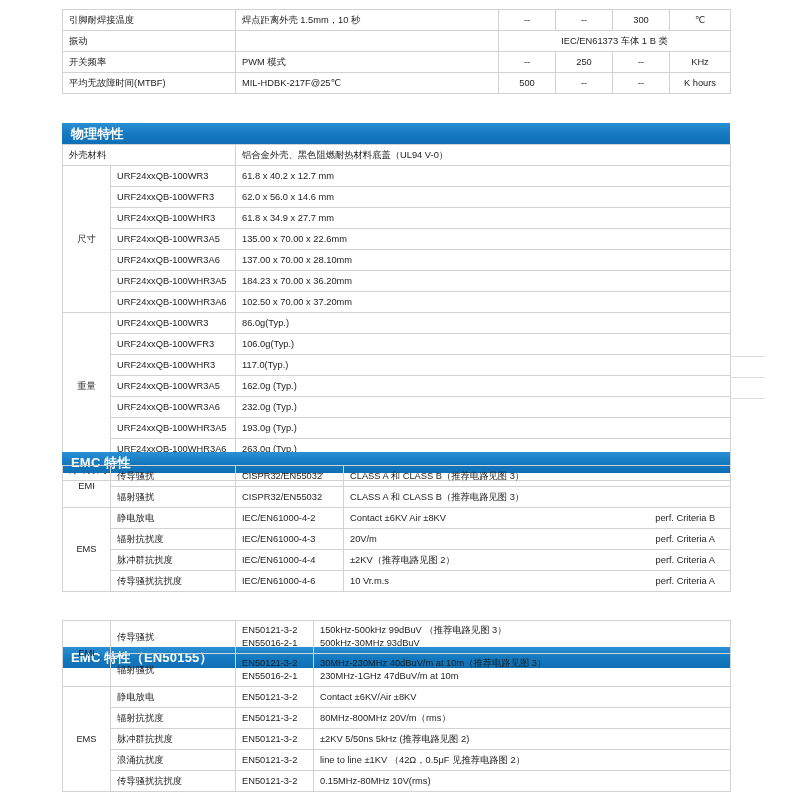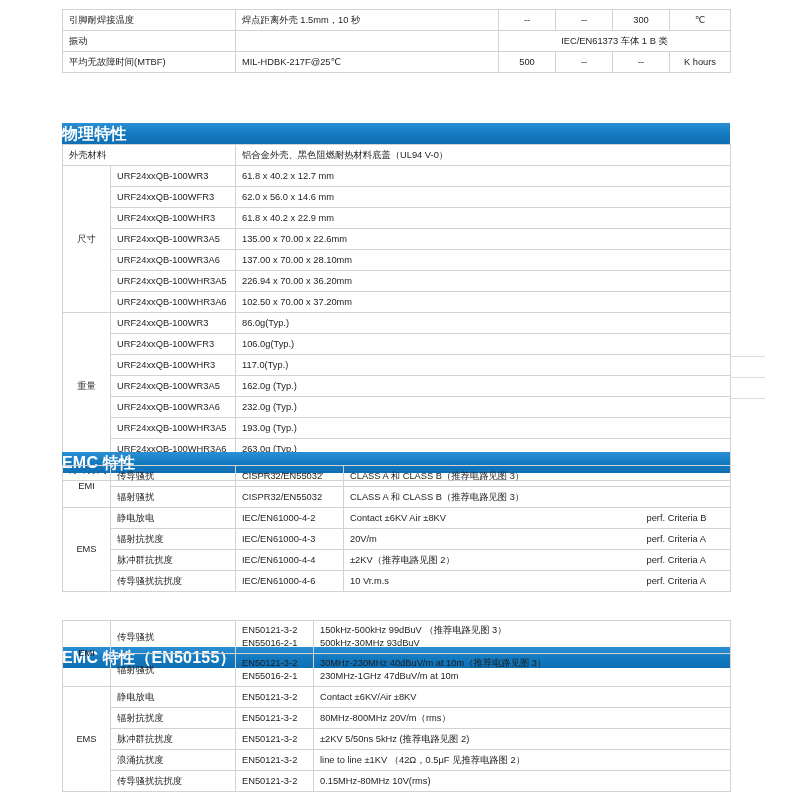--- a/index.html
+++ b/index.html
@@ -33,35 +33,36 @@
   }
   .dtable td {
     border: 1px solid #d2d2d2;
     padding: 0 6px;
     vertical-align: middle;
     color: #1d1d1d;
     white-space: nowrap;
     overflow: visible;
   }
   .dtable td.center { text-align: center; }
-  .dtable td.right  { text-align: left; }
+  .dtable td.right  { text-align: center; }
 
   .rowh { height: 21px; }
 
   
   .bluebar {
     position: absolute;
     left: 62px;
     width: 668px;
     height: 21px;
     background: linear-gradient(to bottom, #2a8fd4 0%, #1379bf 55%, #0f6fb4 100%);
     color: #ffffff;
-    font-size: 16px;
+    font-size: 13px;
     font-weight: bold;
     line-height: 21px;
+    padding-left: 9px;
     box-sizing: border-box;
     letter-spacing: .2px;
   }
 
   
   .artifact {
     position: absolute;
     height: 1px;
     background: #dcdcdc;
   }
@@ -89,20 +90,28 @@
         <td class="center">--</td>
         <td class="center">300</td>
         <td class="center">℃</td>
       </tr>
       <tr class="rowh">
         <td>振动</td>
         <td></td>
         <td class="center" colspan="4">IEC/EN61373 车体 1 B 类</td>
       </tr>
       <tr class="rowh">
+        <td>开关频率</td>
+        <td>PWM 模式</td>
+        <td class="center">--</td>
+        <td class="center">250</td>
+        <td class="center">--</td>
+        <td class="center">KHz</td>
+      </tr>
+      <tr class="rowh">
         <td>平均无故障时间(MTBF)</td>
         <td>MIL-HDBK-217F@25℃</td>
         <td class="center">500</td>
         <td class="center">--</td>
         <td class="center">--</td>
         <td class="center">K hours</td>
       </tr>
     </tbody>
   </table>
 
@@ -126,33 +135,33 @@
         <td rowspan="7" class="center">尺寸</td>
         <td>URF24xxQB-100WR3</td>
         <td>61.8 x 40.2 x 12.7 mm</td>
       </tr>
       <tr class="rowh">
         <td>URF24xxQB-100WFR3</td>
         <td>62.0 x 56.0 x 14.6 mm</td>
       </tr>
       <tr class="rowh">
         <td>URF24xxQB-100WHR3</td>
-        <td>61.8 x 40.2 x 22.9 mm</td>
+        <td>61.8 x 34.9 x 27.7 mm</td>
       </tr>
       <tr class="rowh">
         <td>URF24xxQB-100WR3A5</td>
         <td>135.00 x 70.00 x 22.6mm</td>
       </tr>
       <tr class="rowh">
         <td>URF24xxQB-100WR3A6</td>
         <td>137.00 x 70.00 x 28.10mm</td>
       </tr>
       <tr class="rowh">
         <td>URF24xxQB-100WHR3A5</td>
-        <td>226.94 x 70.00 x 36.20mm</td>
+        <td>184.23 x 70.00 x 36.20mm</td>
       </tr>
       <tr class="rowh">
         <td>URF24xxQB-100WHR3A6</td>
         <td>102.50 x 70.00 x 37.20mm</td>
       </tr>
 
       <tr class="rowh">
         <td rowspan="7" class="center">重量</td>
         <td>URF24xxQB-100WR3</td>
         <td>86.0g(Typ.)</td>

